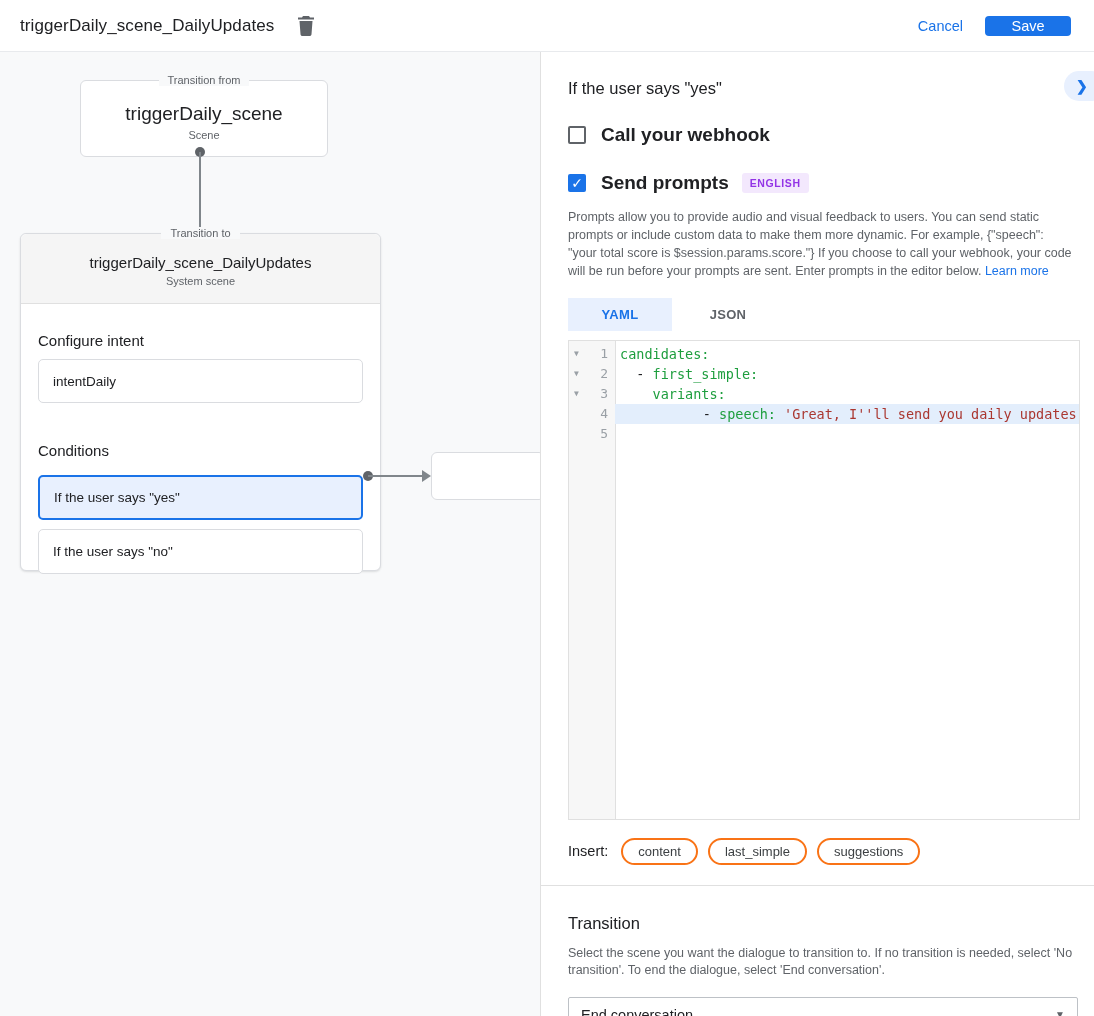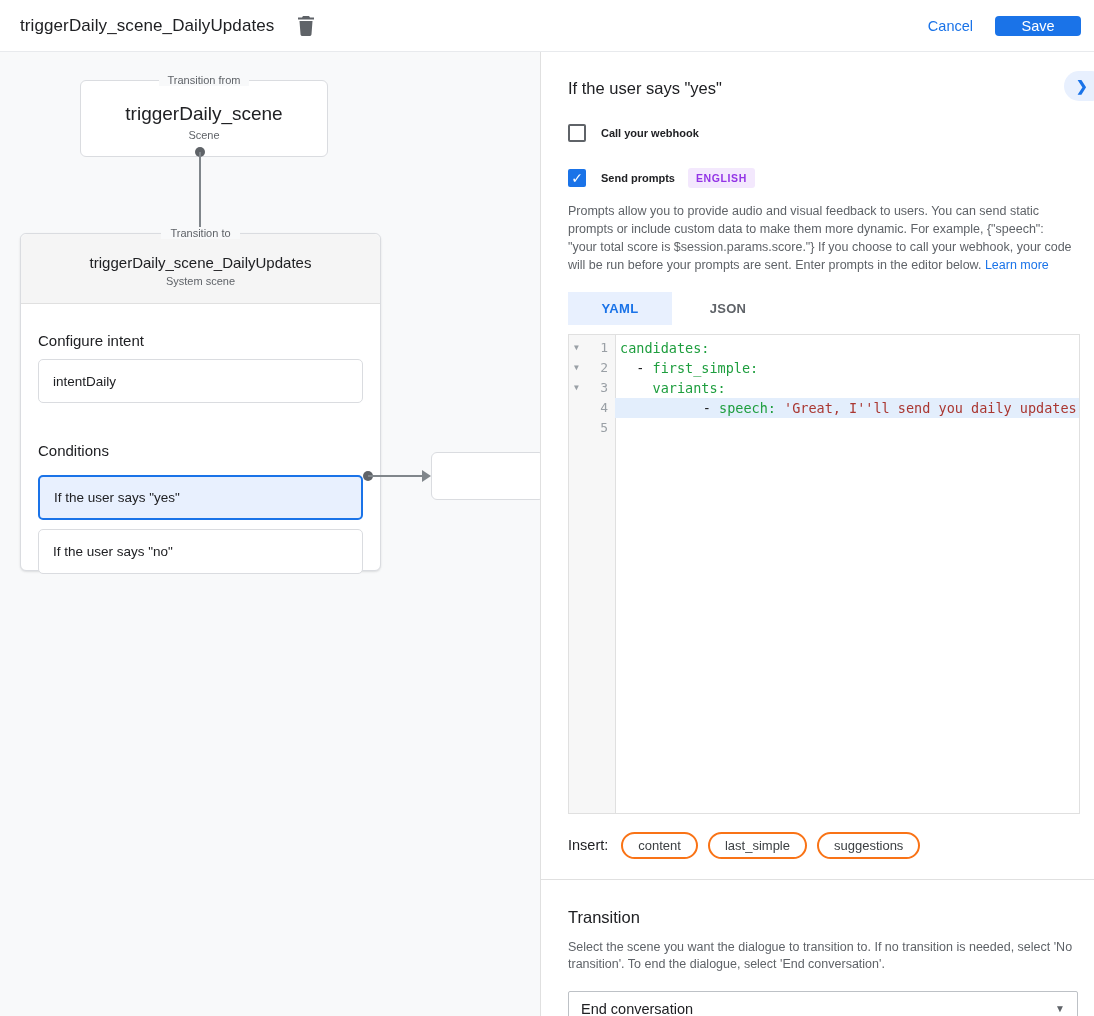--- a/index.html
+++ b/index.html
@@ -5,21 +5,21 @@
   * { margin:0; padding:0; box-sizing:border-box; }
   html,body { width:1094px; height:1016px; overflow:hidden; background:#fff;
               font-family:"Liberation Sans","DejaVu Sans",sans-serif; color:#202124; }
 
   
   .topbar { position:absolute; left:0; top:0; width:1094px; height:52px; background:#fff;
             border-bottom:1px solid #e8eaed; display:flex; align-items:center; z-index:30; }
   .topbar-title { margin-left:20px; font-size:17px; font-weight:500; color:#202124; letter-spacing:.1px; }
   .trash-btn { margin-left:18px; width:28px; height:28px; border:none; background:transparent;
                cursor:pointer; display:flex; align-items:center; justify-content:center; }
-  .topbar-actions { margin-left:auto; display:flex; align-items:center; gap:22px; padding-right:13px; }
+  .topbar-actions { margin-left:auto; display:flex; align-items:center; gap:22px; padding-right:23px; }
   .cancel-link { color:#1a73e8; font-size:14.5px; font-weight:500; background:none; border:none; cursor:pointer; }
   .save-btn { background:#1a73e8; color:#fff; font-size:14.5px; font-weight:500; border:none;
               border-radius:4px; width:86px; height:20px; cursor:pointer; }
 
   
   .left-panel { position:absolute; left:0; top:52px; width:541px; height:964px;
                 background:#f8f9fa; border-right:1px solid #e0e0e0; overflow:hidden; }
   .right-panel { position:absolute; left:541px; top:52px; width:553px; height:964px;
                  background:#fff; overflow:hidden; }
 
@@ -63,21 +63,21 @@
   .rp-title-row { position:relative; margin-top:27px; }
   .rp-title { font-size:16.5px; color:#202124; }
   .collapse-btn { position:absolute; right:-31px; top:-8px; width:42px; height:30px; border:none;
                   border-radius:15px; background:#e8f0fe; color:#1a73e8; font-size:14px; font-weight:bold;
                   cursor:pointer; text-align:left; padding-left:12px; }
   .check-row { display:flex; align-items:center; margin-top:26px; }
   .checkbox { width:18px; height:18px; border-radius:2px; flex:none; cursor:pointer; }
   .checkbox.unchecked { border:2px solid #5f6368; background:#fff; }
   .checkbox.checked { border:none; background:#1a73e8; color:#fff; font-size:14px; line-height:18px;
                       text-align:center; font-weight:bold; }
-  .check-label { margin-left:15px; font-size:11px; font-weight:bold; color:#202124; }
+  .check-label { margin-left:15px; font-size:19px; font-weight:bold; color:#202124; }
   .lang-badge { margin-left:13px; background:#f3e8fd; color:#9334e6; font-size:10.5px; font-weight:bold;
                 letter-spacing:.6px; padding:4px 8px; border-radius:3px; }
   .prompt-desc { margin-top:15px; font-size:12.5px; line-height:1.43; color:#5f6368; max-width:512px; }
   .learn-more { color:#1a73e8; text-decoration:none; cursor:pointer; }
 
   .tabs { display:flex; margin-top:17px; }
   .tab { height:33px; display:flex; align-items:center; justify-content:center;
          font-size:13px; font-weight:bold; cursor:pointer; letter-spacing:.3px; }
   .tab-active { width:104px; background:#e8f0fe; color:#1a73e8; }
   .tab-inactive { width:112px; background:#fff; color:#5f6368; }

